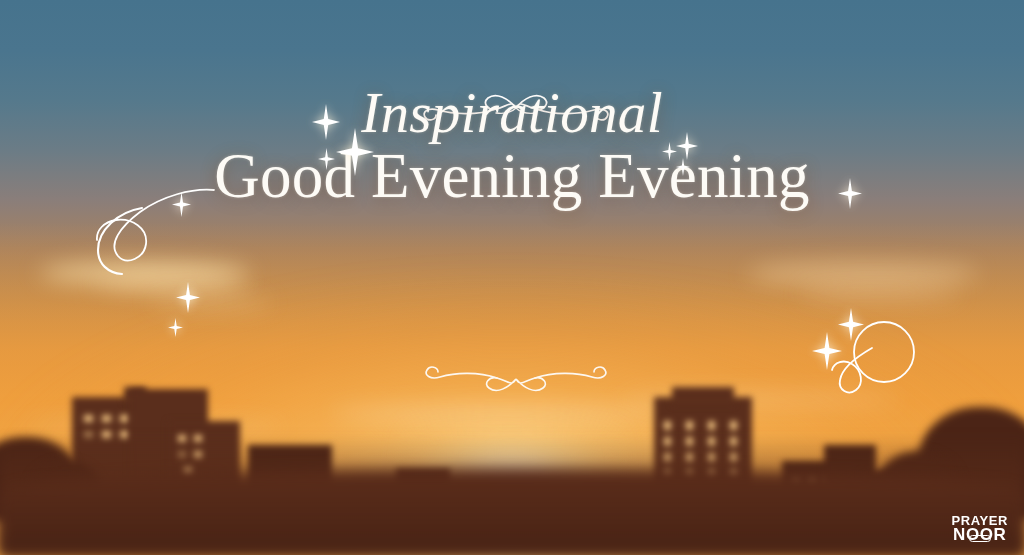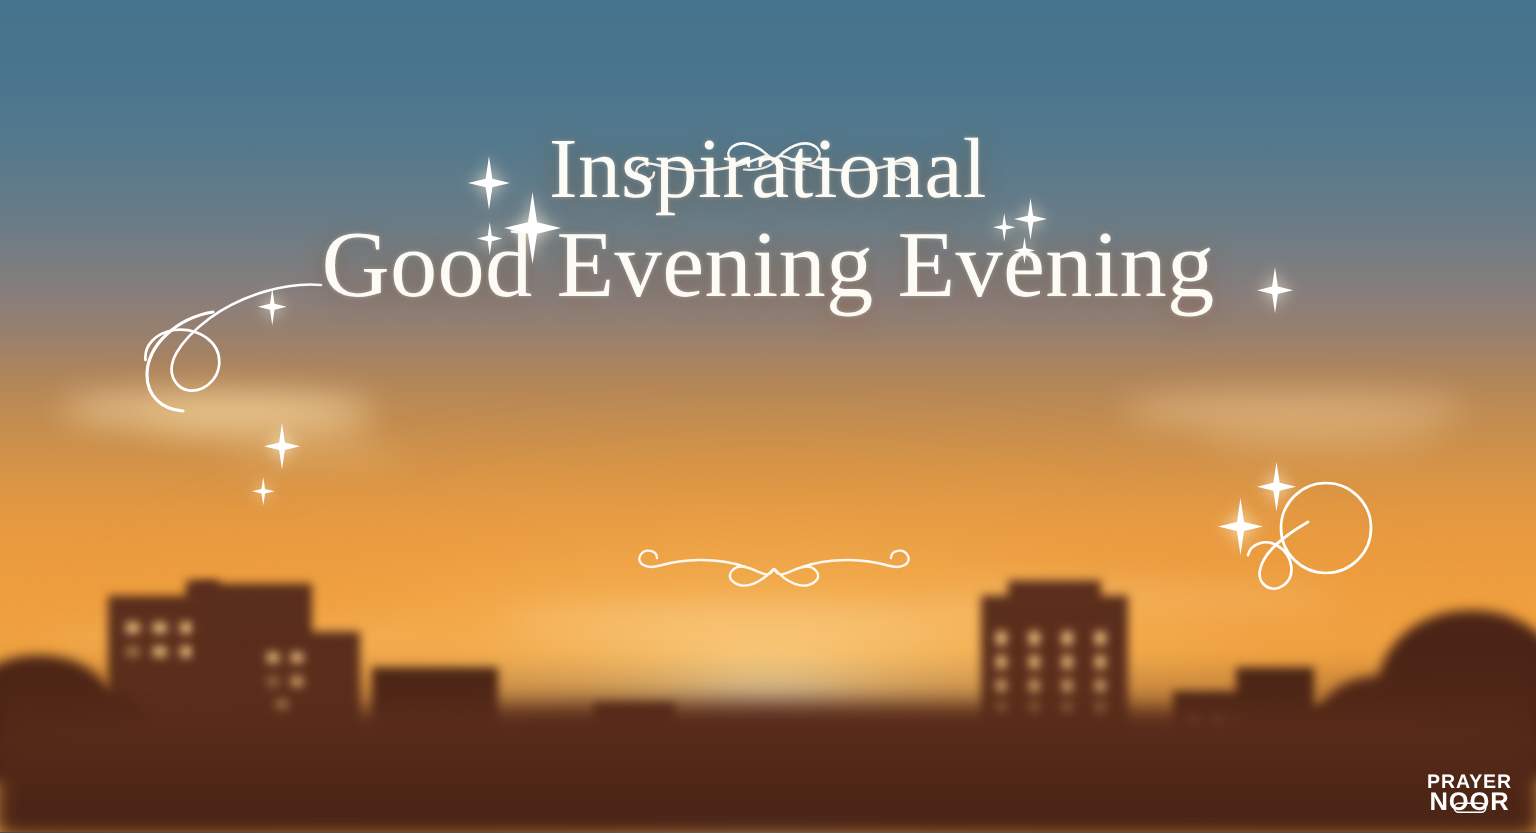--- a/index.html
+++ b/index.html
@@ -113,21 +113,21 @@
     position:absolute;left:0;right:0;top:84px;
     text-align:center;
     z-index:12;
   }
   .title{
     color:#fdfbf6;
     font-family:"Liberation Serif", serif;
     line-height:1.02;
     text-shadow:0 2px 16px rgba(120,70,30,.45), 0 0 3px rgba(255,250,235,.35);
   }
-  .l1{font-size:57px;letter-spacing:.3px;display:block;margin-bottom:2px;}
+  .l1{font-size:57px;font-style:italic;letter-spacing:.3px;display:block;margin-bottom:2px;}
   .l2{font-size:63px;font-style:normal;display:block;letter-spacing:.2px;margin-bottom:1px;}
   .l3{font-size:54px;font-style:italic;display:block;letter-spacing:.2px;}
 
   
   .orn{position:absolute;pointer-events:none;z-index:11;}
   .orn svg{display:block;overflow:visible;}
   .orn path,.orn circle{fill:none;stroke:#ffffff;stroke-linecap:round;}
 
   .flourish-top{left:412px;top:86px;width:208px;height:42px;}
   .flourish-bot{left:414px;top:360px;width:204px;height:40px;opacity:.92;}

